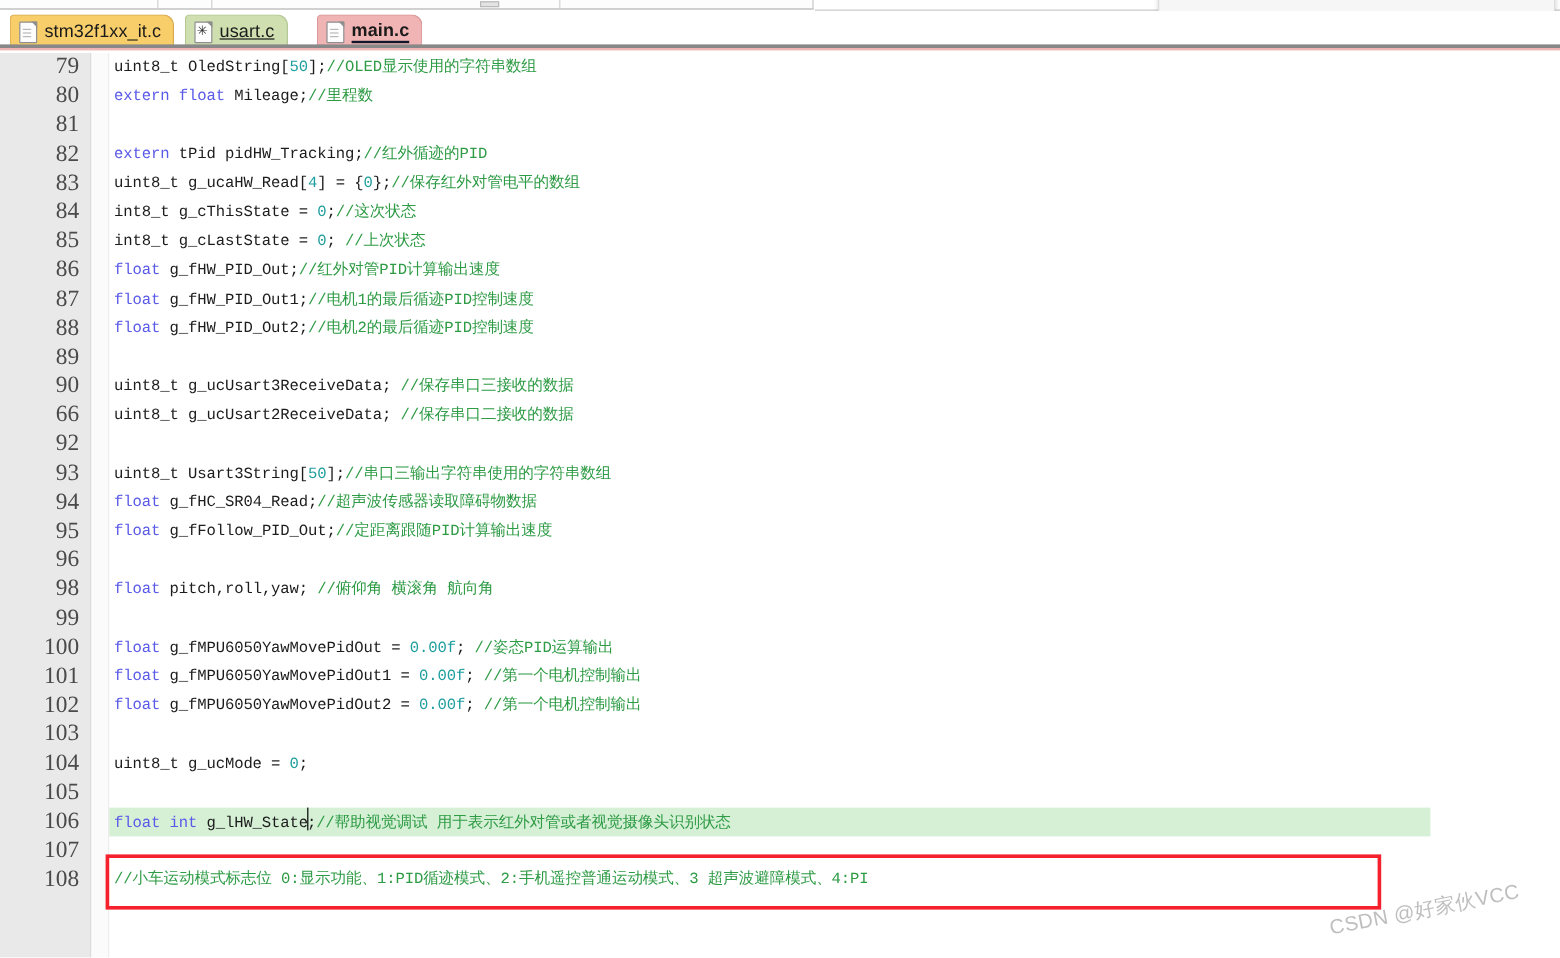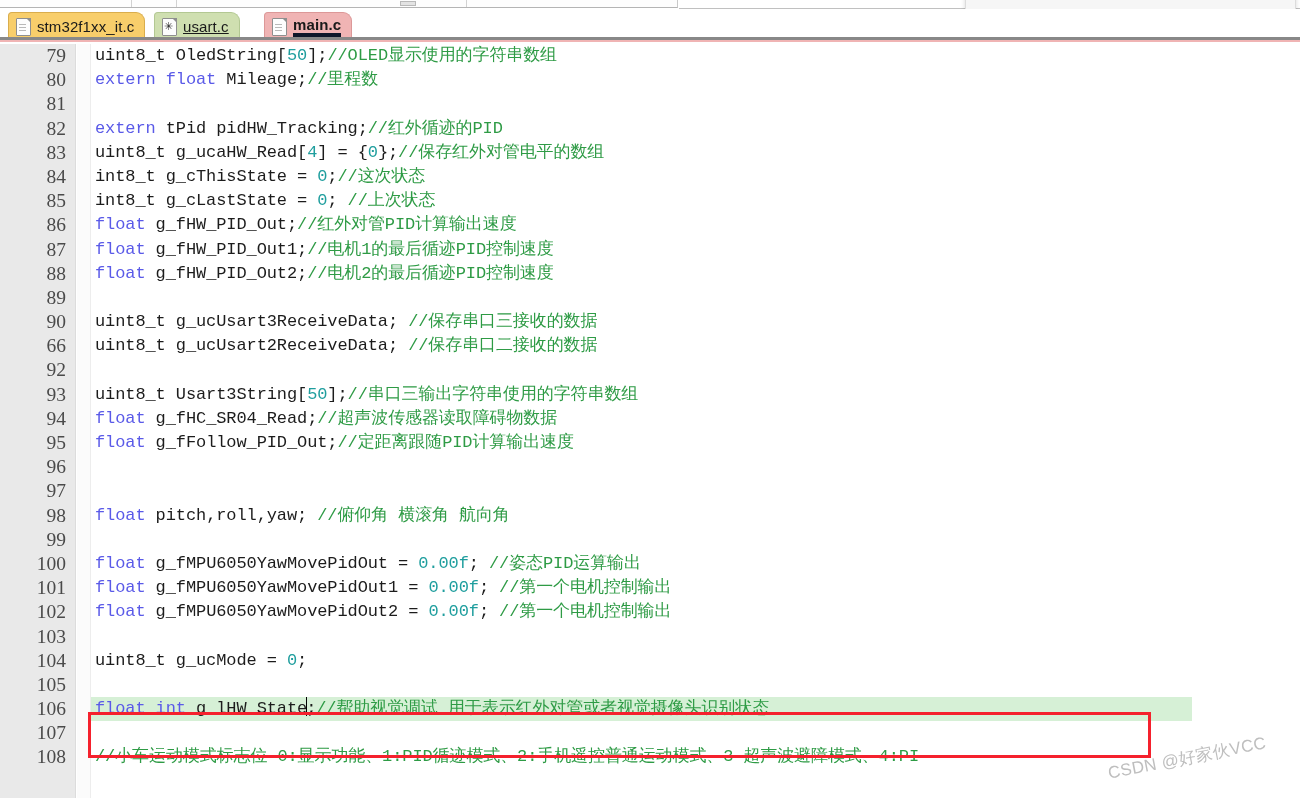--- a/index.html
+++ b/index.html
@@ -90,21 +90,21 @@
     padding: 0 10px 0 7px;
     border-radius: 4px 9px 0 0;
     font-size: 15px;
     color: #1a1a1a;
     white-space: nowrap;
     letter-spacing: 0.1px;
     transform: skewX(0deg);
   }
   .tab .tab-label { margin-left: 6px; }
   .tab.active .tab-label {
-    border-bottom: 4px solid #0f172a;
+    border-bottom: 2px solid #0f172a;
     padding-bottom: 0px;
     font-weight: bold;
   }
   .tab-file-icon {
     position: relative;
     width: 13px; height: 16px;
     background: #fdfdfd;
     border: 1px solid #8f8f8f;
     border-radius: 1px;
     flex: none;
@@ -196,21 +196,21 @@
     text-align: right;
     font-family: "Liberation Serif", serif;
     font-size: 19.5px;
     color: #4a4a4a;
     line-height: 24.2px;
   }
   .row .code {
     position: absolute;
     left: 95px; top: 0;
     font-family: "Liberation Mono", "DejaVu Sans Mono", monospace;
-    font-size: 17px;
+    font-size: 13px;
     color: #1c1c1c;
     line-height: 24.2px;
     letter-spacing: -0.1px;
   }
   .row.hl .hl-bg {
     position: absolute;
     left: 91px; top: 0;
     width: 1209px; height: 24.2px;
     background: #d6f0d6;
   }
@@ -358,24 +358,20 @@
         </div>
         <div class="row">
           <span class="lineno">95</span>
           <span class="code"><span class="kw">float</span><span class="pun"> g_fFollow_PID_Out;</span><span class="com">//定距离跟随PID计算输出速度</span></span>
         </div>
         <div class="row">
           <span class="lineno">96</span>
           <span class="code"></span>
         </div>
         <div class="row">
-          <span class="lineno">97</span>
-          <span class="code"></span>
-        </div>
-        <div class="row">
           <span class="lineno">98</span>
           <span class="code"><span class="kw">float</span><span class="pun"> pitch,roll,yaw; </span><span class="com">//俯仰角 横滚角 航向角</span></span>
         </div>
         <div class="row">
           <span class="lineno">99</span>
           <span class="code"></span>
         </div>
         <div class="row">
           <span class="lineno">100</span>
           <span class="code"><span class="kw">float</span><span class="pun">  g_fMPU6050YawMovePidOut = </span><span class="num">0.00f</span><span class="pun">; </span><span class="com">//姿态PID运算输出</span></span>

